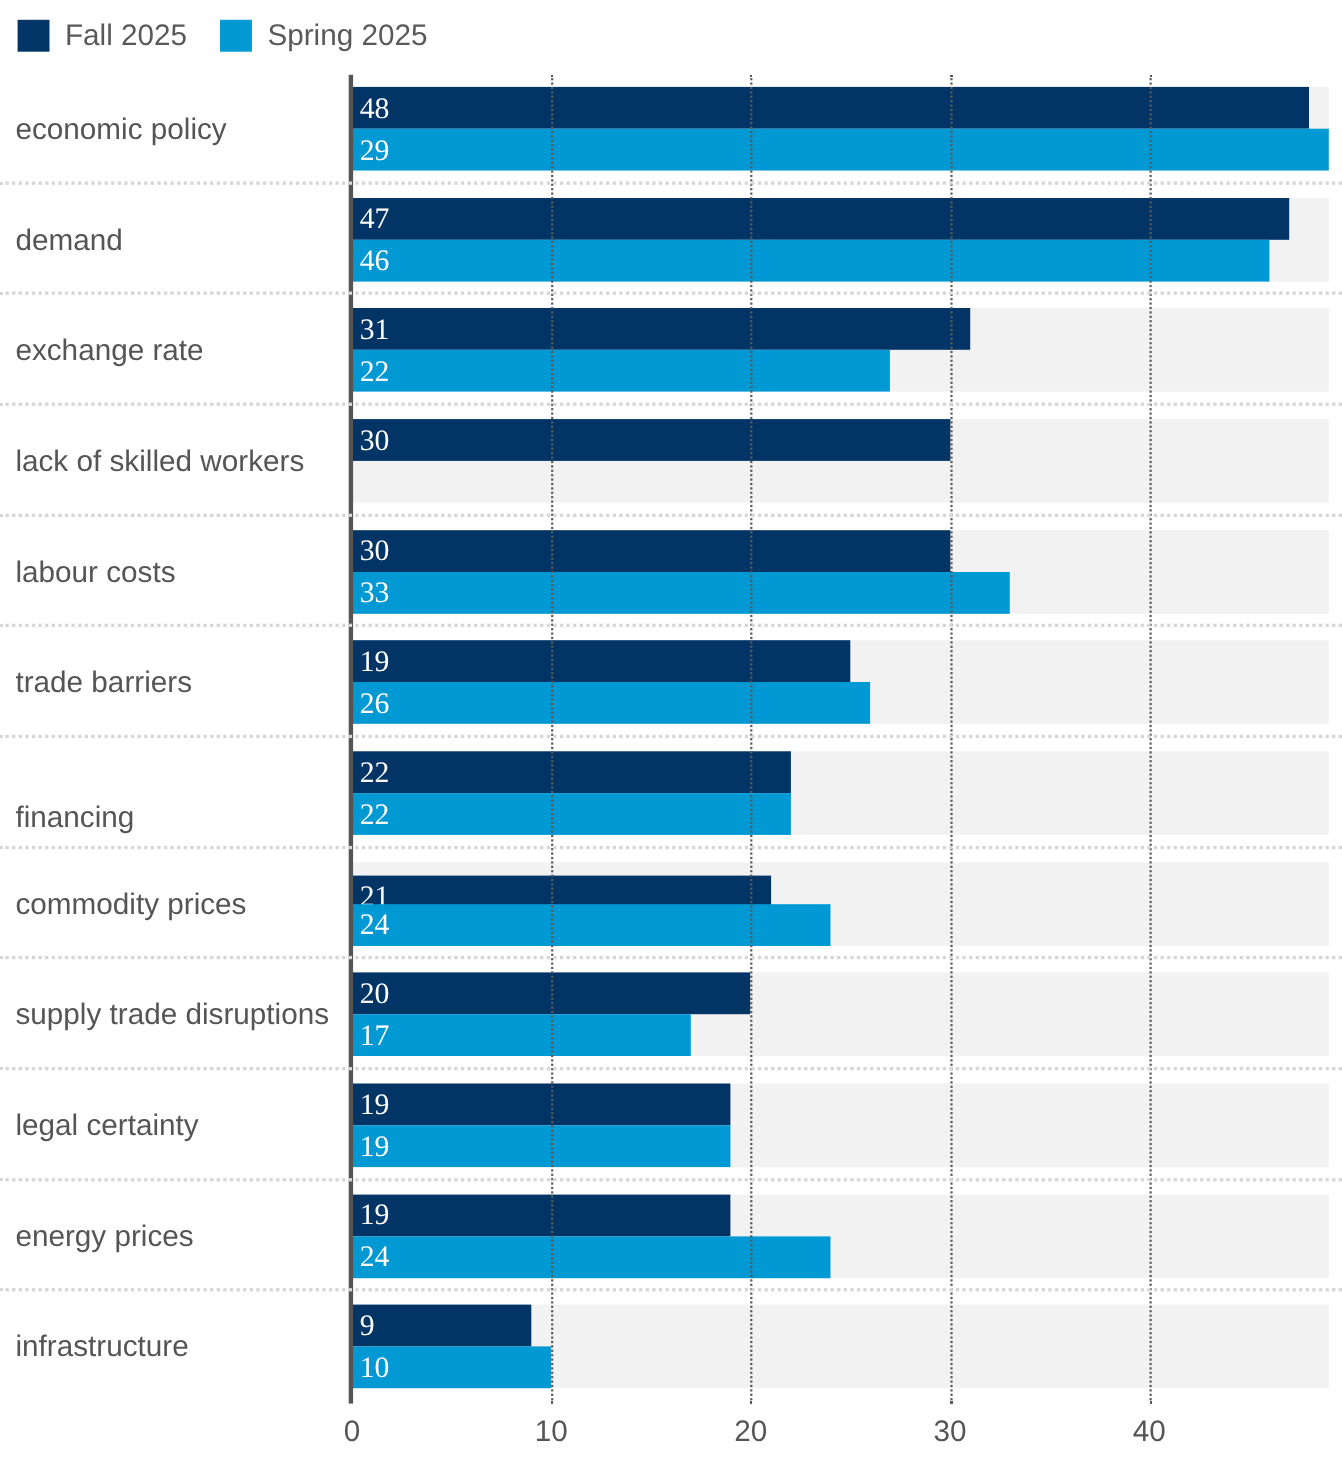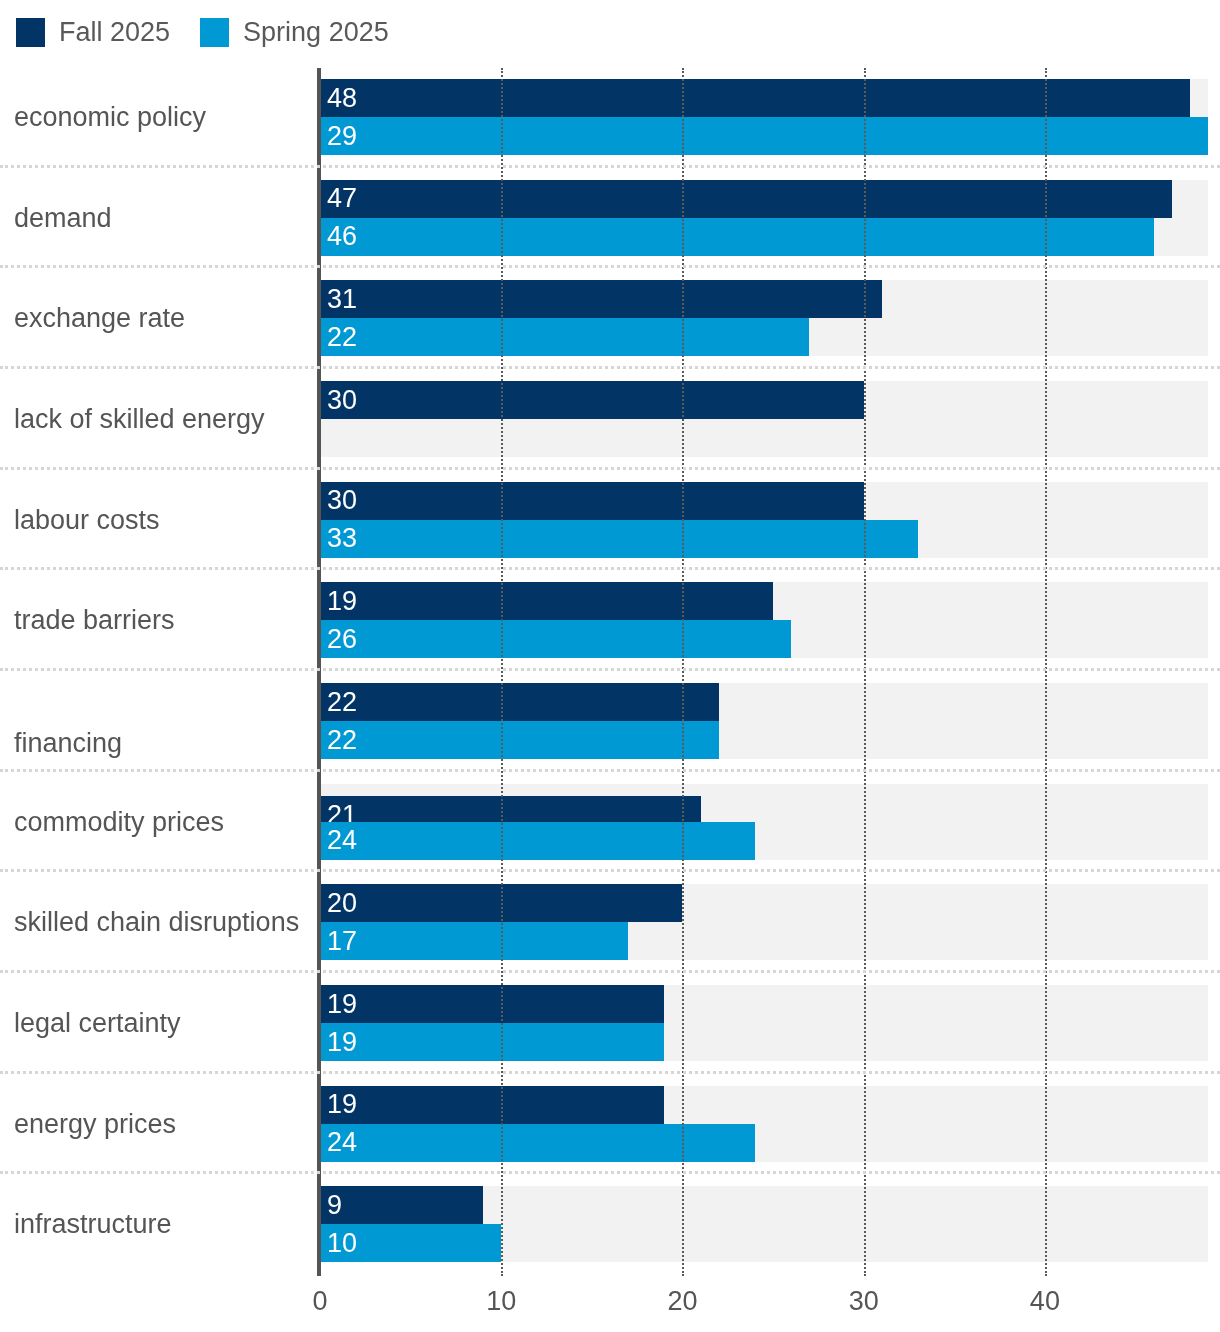--- a/index.html
+++ b/index.html
@@ -69,20 +69,21 @@
     background: #f2f2f2;
   }
 
   .bar {
     position: absolute;
     left: 0;
     display: flex;
     align-items: center;
     box-sizing: border-box;
     padding-left: 7px;
+    font-family: Liberation Serif, serif;
   }
   .bar.fall   { background: #023566; }
   .bar.spring { background: #0099d4; }
   .bar-value {
     color: #ffffff;
     font-size: 27px;
     line-height: 1;
     white-space: nowrap;
     pointer-events: none;
   }
@@ -240,26 +241,26 @@
       <div class="gridline" style="left: 543.673px;"></div>
       <div class="gridline" style="left: 724.898px;"></div>
     </div>
 
   <div id="zero-axis"></div>
 
   <div id="labels-layer">
       <div class="cat-label" style="top: 104px;">economic policy</div>
       <div class="cat-label" style="top: 204.667px;">demand</div>
       <div class="cat-label" style="top: 305.333px;">exchange rate</div>
-      <div class="cat-label" style="top: 406px;">lack of skilled energy</div>
+      <div class="cat-label" style="top: 406px;">lack of skilled workers</div>
       <div class="cat-label" style="top: 506.667px;">labour costs</div>
       <div class="cat-label" style="top: 607.333px;">trade barriers</div>
       <div class="cat-label" style="top: 702px; margin-top: 28px;">financing</div>
       <div class="cat-label" style="top: 808.667px;">commodity prices</div>
-      <div class="cat-label" style="top: 909.333px;">skilled chain disruptions</div>
+      <div class="cat-label" style="top: 909.333px;">supply trade disruptions</div>
       <div class="cat-label" style="top: 1010px;">legal certainty</div>
       <div class="cat-label" style="top: 1110.67px;">energy prices</div>
       <div class="cat-label" style="top: 1211.33px;">infrastructure</div>
     </div>
 
   <div id="xticks-layer">
       <div class="xtick" style="left: 320px;">0</div>
       <div class="xtick" style="left: 501.224px;">10</div>
       <div class="xtick" style="left: 682.449px;">20</div>
       <div class="xtick" style="left: 863.673px;">30</div>

